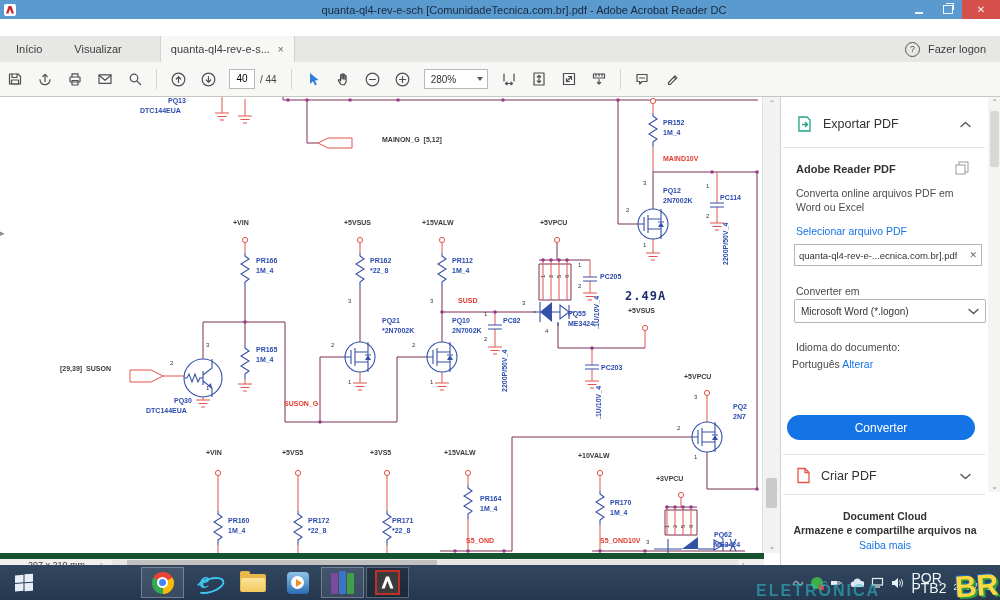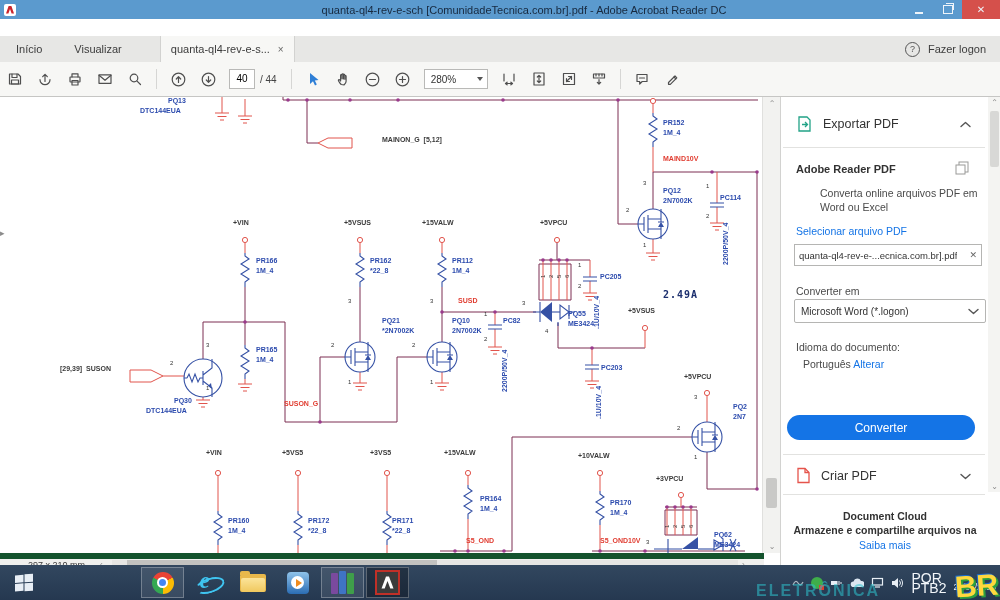--- a/index.html
+++ b/index.html
@@ -36,21 +36,21 @@
   
   .canvas{position:absolute;left:0;top:97px;width:762px;height:456px;background:#fff;overflow:hidden;}
   .pane-arrow{position:absolute;left:0;top:228px;color:#8a8a8a;font-size:9px;z-index:3;}
   .sl{position:absolute;font-size:7px;font-weight:bold;line-height:1;white-space:pre;}
   .comp{color:#2b4aad;}
   .net{color:#e03c30;}
   .pwr{color:#3a3a3a;}
   .pin{color:#333;font-size:6px;font-weight:normal;}
   .pinv{color:#333;font-size:6px;font-weight:normal;transform:rotate(-90deg);transform-origin:0 0;}
   .vert{color:#2b4aad;transform:rotate(-90deg);transform-origin:0 0;}
-  .amp{color:#1c2f6e;font-family:"DejaVu Sans Mono",monospace;font-size:10px;letter-spacing:1px;margin-left:38px;}
+  .amp{color:#1c2f6e;font-family:"DejaVu Sans Mono",monospace;font-size:12px;letter-spacing:1px;}
   svg.schem .w{stroke:#7d2f52;stroke-width:1;fill:none;}
   svg.schem .r{stroke:#e1544c;stroke-width:1;fill:none;}
   svg.schem .b{stroke:#3551a5;stroke-width:1.1;fill:none;}
   svg.schem .fillb{fill:#3551a5;stroke:none;}
   svg.schem .pwrc{stroke:#e1544c;fill:#fff;stroke-width:1;}
   svg.schem .dot{fill:#9a3a8c;stroke:none;}
   
   .vscroll{position:absolute;left:762px;top:97px;width:18px;height:456px;background:#f2f2f0;border-left:1px solid #e0e0de;}
   .vthumb{position:absolute;left:3px;top:381px;width:11px;height:30px;background:#c9c9c7;border-radius:2px;}
   .sarrow{position:absolute;left:0;width:18px;text-align:center;color:#8a8a8a;font-size:8px;}
@@ -59,29 +59,29 @@
   .hs-left{position:absolute;left:100px;top:1px;color:#8a8a8a;font-size:8px;}
   .hs-right{position:absolute;left:742px;top:1px;color:#8a8a8a;font-size:8px;}
   .hs-track{position:absolute;left:112px;top:1px;width:626px;height:10px;background:#e6e6e4;}
   .hs-thumb{position:absolute;left:15px;top:0;width:310px;height:10px;background:#c2c2c0;}
   
   .sidebar{position:absolute;left:780px;top:97px;width:220px;height:468px;background:#fff;border-left:1px solid #d2d2d0;font-size:10.5px;color:#4a4a4a;}
   .sb-head{position:absolute;left:15px;top:18px;right:30px;display:flex;align-items:center;gap:10px;font-size:12.5px;color:#323232;}
   .sb-div{position:absolute;left:2px;right:16px;height:1px;background:#e2e2e0;}
   .sb-title{position:absolute;left:15px;top:66px;font-weight:bold;font-size:11px;color:#323232;}
   .copy-ico{position:absolute;right:32px;top:64px;}
-  .sb-desc{position:absolute;left:15px;top:89px;line-height:14px;margin-left:24px;}
+  .sb-desc{position:absolute;left:15px;top:89px;line-height:14px;}
   .sb-link{color:#1474e6;}
   .sel-link{position:absolute;left:15px;top:128px;}
   .filebox{position:absolute;left:13px;top:147px;width:178px;height:20px;border:1px solid #b5b5b3;display:flex;align-items:center;font-size:9.5px;color:#333;padding:0 4px;}
   .filebox .x{margin-left:auto;color:#666;font-size:9px;}
   .conv-label{position:absolute;left:15px;top:188px;}
   .selbox{position:absolute;left:13px;top:202px;width:178px;height:22px;border:1px solid #b5b5b3;border-radius:2px;display:flex;align-items:center;font-size:10px;color:#333;padding:0 6px;}
   .lang-label{position:absolute;left:15px;top:244px;}
-  .lang-row{position:absolute;left:22px;top:261px;}
+  .lang-row{position:absolute;left:11px;top:261px;}
   .convert-btn{position:absolute;left:6px;top:318px;width:188px;height:25px;background:#1474e6;border-radius:13px;color:#fff;font-size:12px;display:flex;align-items:center;justify-content:center;}
   .criar-row{position:absolute;left:15px;top:370px;right:30px;display:flex;align-items:center;gap:10px;font-size:12.5px;color:#323232;}
   .store{position:absolute;left:8px;right:20px;top:412px;text-align:center;font-weight:bold;color:#323232;line-height:14px;font-size:10.5px;}
   .saiba{position:absolute;left:0;right:12px;top:442px;text-align:center;}
   .chev svg{stroke:#555;fill:none;stroke-width:1.4;stroke-linecap:round;stroke-linejoin:round;}
   .sb-scroll{position:absolute;right:0;top:0;width:13px;height:395px;background:#f4f4f2;}
   .sb-thumb{position:absolute;left:2px;top:14px;width:9px;height:56px;background:#d8d8d6;border-radius:2px;}
   
   .taskbar{position:absolute;left:0;top:565px;width:1000px;height:35px;background:linear-gradient(180deg,#32475f,#253850);display:flex;align-items:center;overflow:hidden;}
   .tb-btn{width:43px;height:31px;margin:0 1px;display:flex;align-items:center;justify-content:center;position:relative;}

